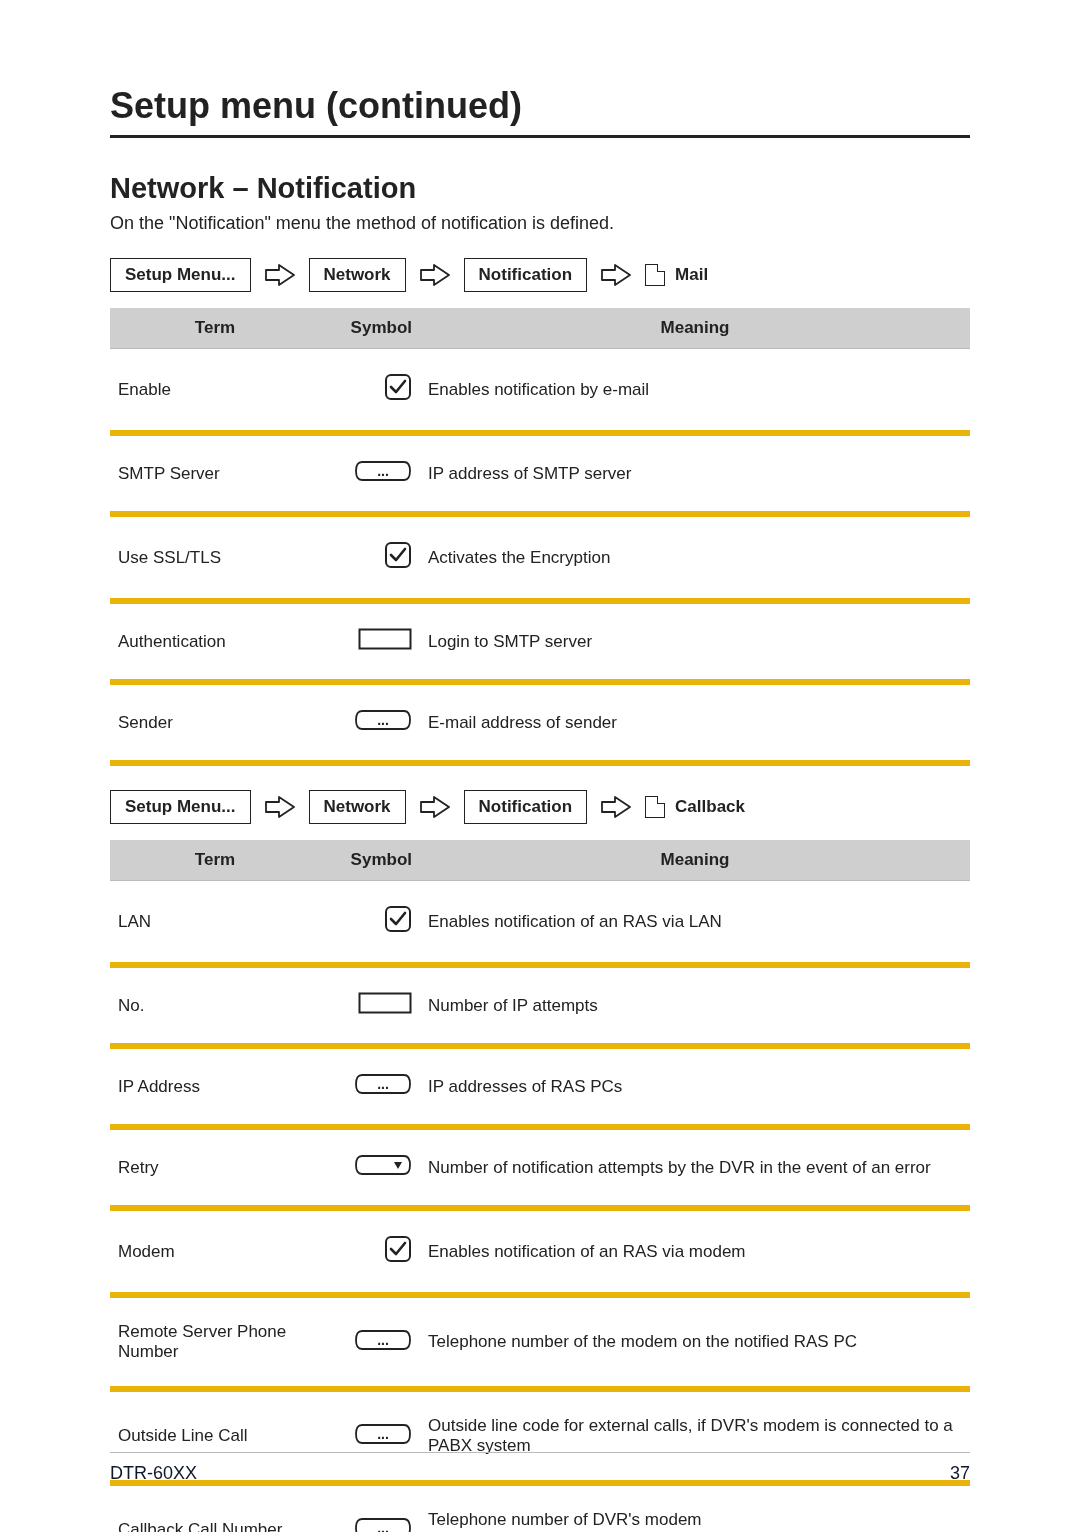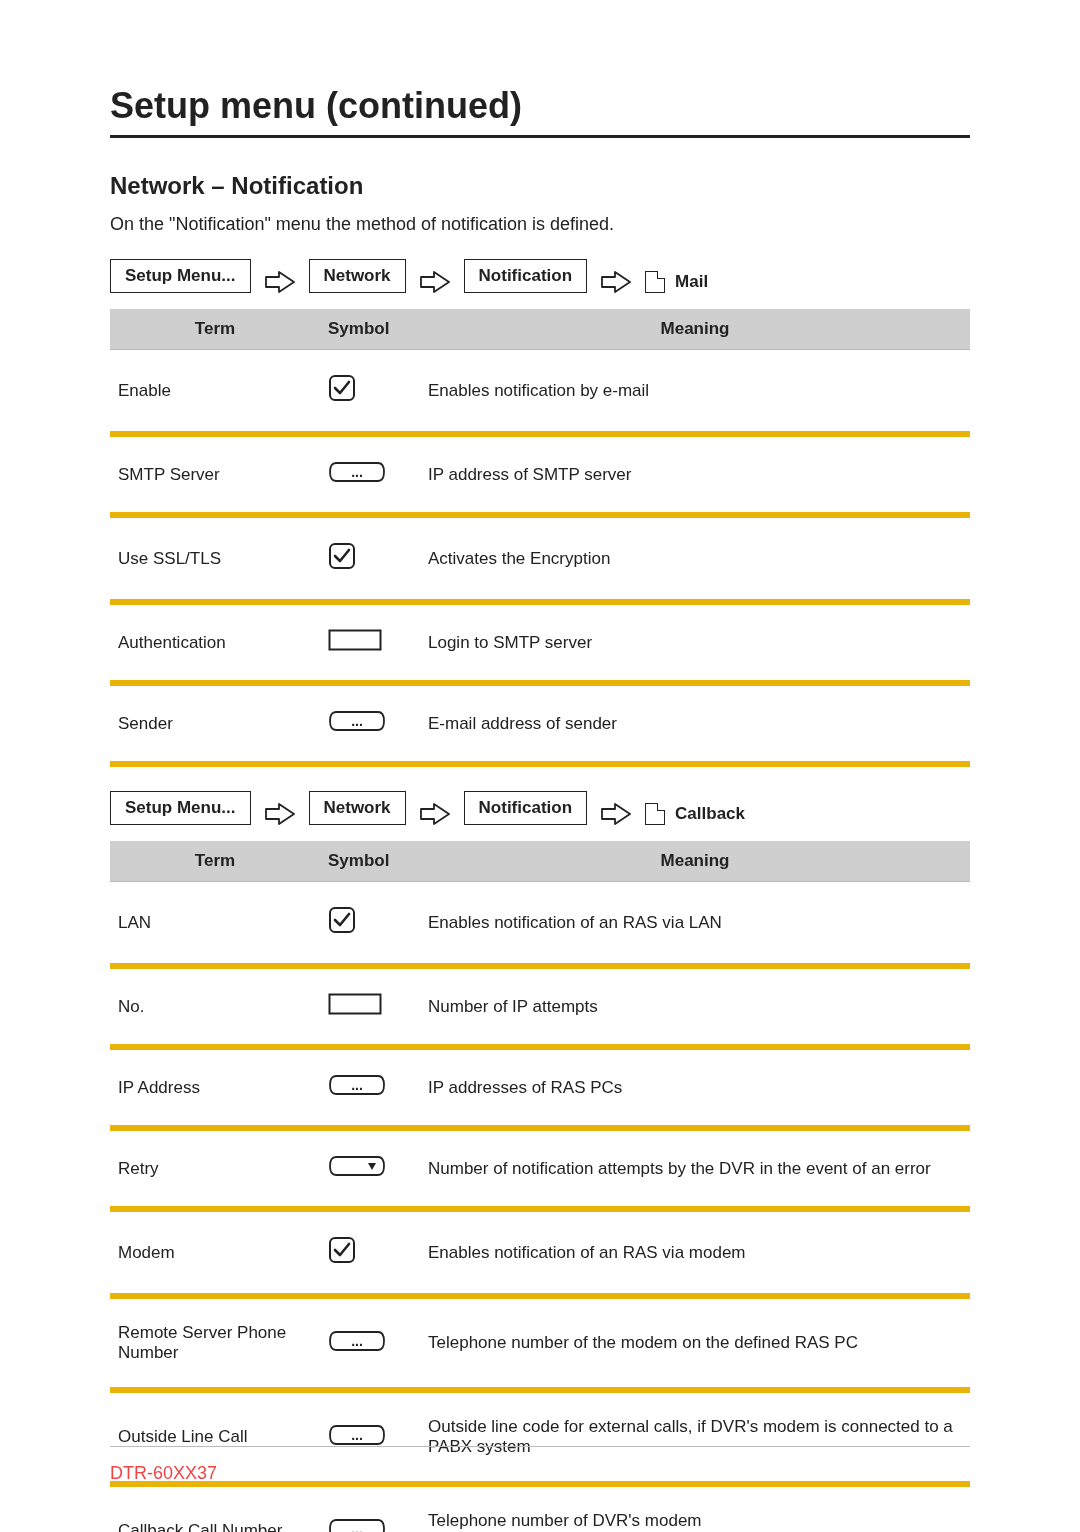--- a/index.html
+++ b/index.html
@@ -17,31 +17,31 @@
     width: 860px;
   }
   .h1 {
     font-size: 36px;
     font-weight: bold;
     border-bottom: 3px solid #222;
     padding-bottom: 8px;
     margin-bottom: 34px;
   }
   .h2 {
-    font-size: 24px;
-    font-weight: bold;
-    margin-bottom: 14px;
+    font-size: 29px;
+    font-weight: bold;
+    margin-bottom: 8px;
   }
   .intro {
     font-size: 18px;
     margin-bottom: 24px;
   }
   .breadcrumb {
     display: flex;
-    align-items: flex-end;
+    align-items: center;
     gap: 14px;
     margin-bottom: 16px;
     font-size: 17px;
     font-weight: bold;
   }
   .bc-box {
     border: 1px solid #222;
     padding: 6px 14px;
     font-weight: bold;
     min-width: 90px;
@@ -83,34 +83,34 @@
     font-weight: bold;
     padding: 10px 8px;
     border-bottom: 1px solid #bbb;
   }
   tbody td {
     padding: 24px 8px;
     border-bottom: 6px solid #eab308;
     vertical-align: middle;
   }
   .col-term { width: 210px; }
-  .col-sym { width: 100px; text-align: left; }
+  .col-sym { width: 100px; text-align: right; }
   .col-mean { }
   .sym { display: inline-block; vertical-align: middle; }
   .footer {
     position: absolute;
     left: 110px;
     bottom: 48px;
     width: 860px;
     border-top: 1px solid #bbb;
-    padding-top: 16px;
+    padding-top: 10px;
     display: flex;
-    justify-content: flex-start;
+    justify-content: space-between;
     font-size: 18px;
-    color: #ef4444;
+    color: #0f172a;
   }
 </style>
 </head>
 <body>
 
 <div class="page">
   <div class="h1">Setup menu (continued)</div>
   <div class="h2">Network – Notification</div>
   <div class="intro">On the "Notification" menu the method of notification is defined.</div>
 
@@ -262,21 +262,21 @@
                 <path d="M7 14 L12 19 L21 8" fill="none" stroke="#222" stroke-width="2.6" stroke-linecap="round" stroke-linejoin="round"></path>
               </svg></span></td>
           <td class="col-mean">Enables notification of an RAS via modem</td>
         </tr>
         <tr>
           <td class="col-term">Remote Server Phone Number</td>
           <td class="col-sym"><span class="sym"><svg width="58" height="22" viewBox="0 0 58 22">
                 <path d="M8 2 H50 Q56 2 56 11 Q56 20 50 20 H8 Q2 20 2 11 Q2 2 8 2 Z" fill="none" stroke="#222" stroke-width="1.8"></path>
                 <text x="29" y="16" text-anchor="middle" font-size="14" font-weight="bold" fill="#222">...</text>
               </svg></span></td>
-          <td class="col-mean">Telephone number of the modem on the defined RAS PC</td>
+          <td class="col-mean">Telephone number of the modem on the notified RAS PC</td>
         </tr>
         <tr>
           <td class="col-term">Outside Line Call</td>
           <td class="col-sym"><span class="sym"><svg width="58" height="22" viewBox="0 0 58 22">
                 <path d="M8 2 H50 Q56 2 56 11 Q56 20 50 20 H8 Q2 20 2 11 Q2 2 8 2 Z" fill="none" stroke="#222" stroke-width="1.8"></path>
                 <text x="29" y="16" text-anchor="middle" font-size="14" font-weight="bold" fill="#222">...</text>
               </svg></span></td>
           <td class="col-mean">Outside line code for external calls, if DVR's modem is connected to a PABX system</td>
         </tr>
         <tr>

